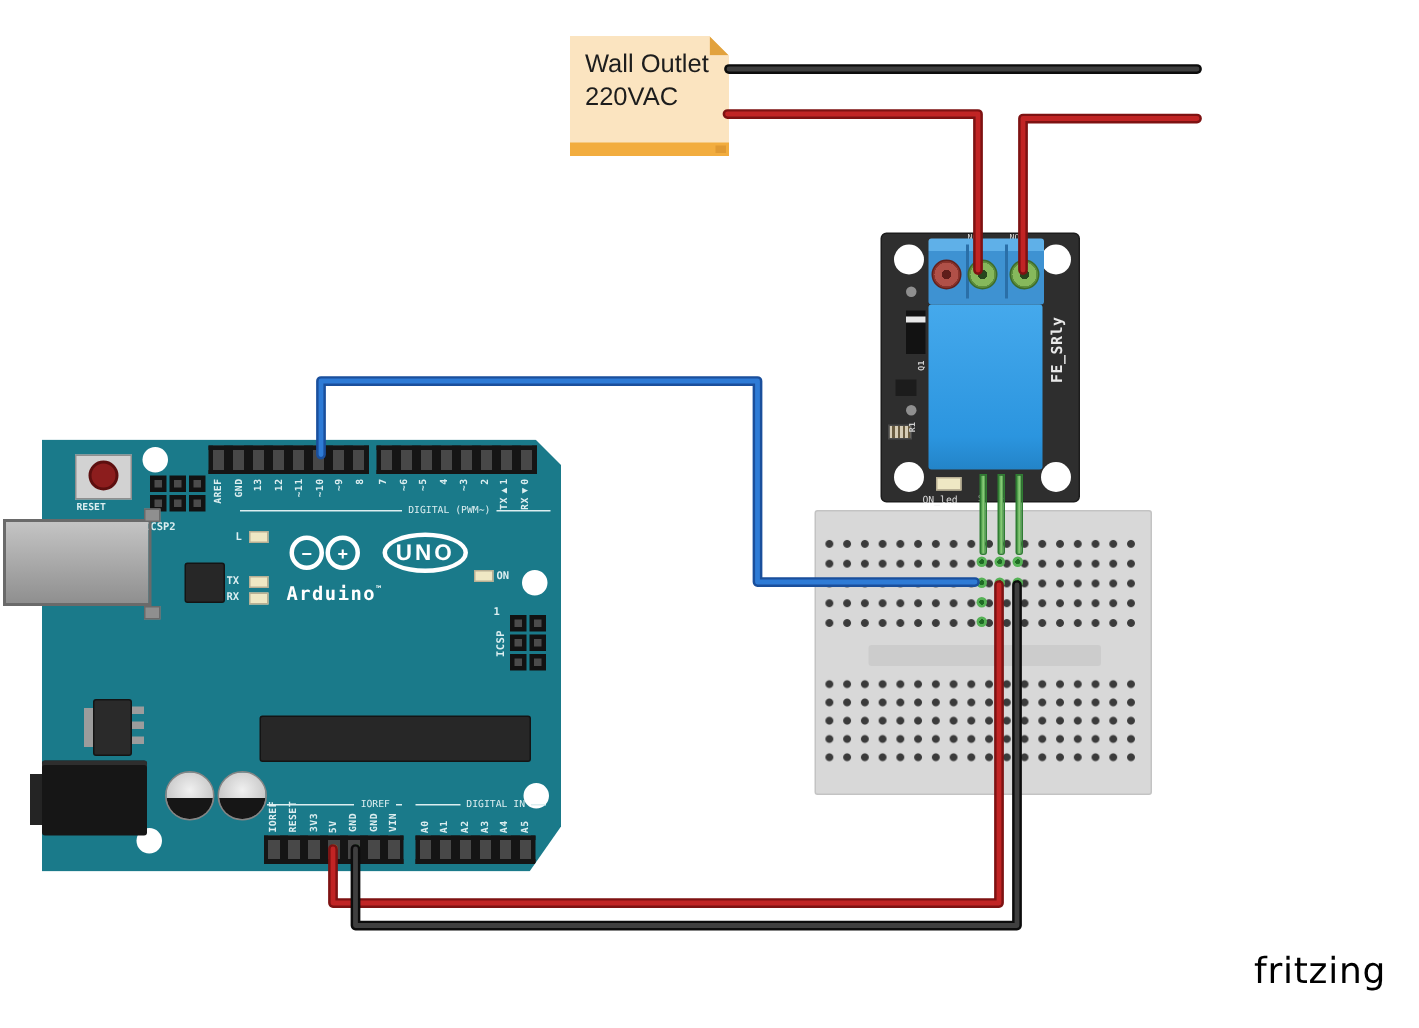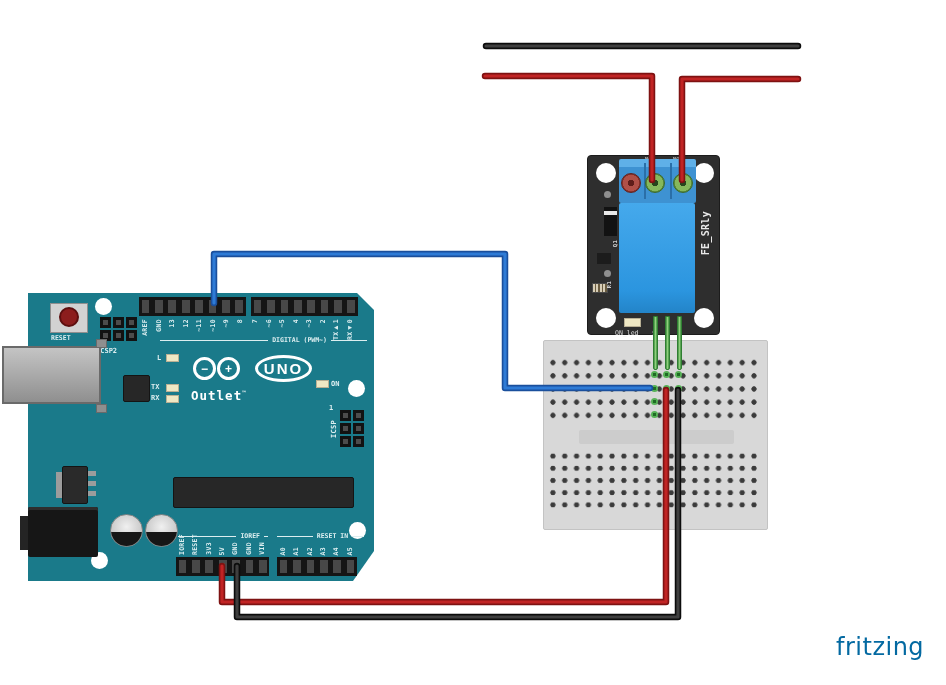--- a/index.html
+++ b/index.html
@@ -52,21 +52,21 @@
        clip-path:polygon(0 0,329px 0,346px 17px,346px 258px,325px 288px,0 288px);}
   .hdr{position:absolute;height:19px;
        background:linear-gradient(#151515 0 3px,rgba(0,0,0,0) 3px 16px,#151515 16px),
        repeating-linear-gradient(90deg,#151515 0 2.8px,#484848 2.8px 10.5px,#151515 10.5px 13.35px);}
   .vlabel{position:absolute;writing-mode:vertical-rl;transform:rotate(180deg);
           font-family:"DejaVu Sans Mono",monospace;font-weight:bold;font-size:6.5px;
           letter-spacing:.3px;color:#dceef0;}
   .silk{position:absolute;font-family:"DejaVu Sans Mono",monospace;font-weight:bold;
         font-size:7px;color:#dceef0;}
   .grouplabel{position:absolute;display:flex;align-items:center;height:8px;
-        font-family:"DejaVu Sans Mono",monospace;font-weight:bold;font-size:6.5px;color:#dceef0;}
+        font-family:"DejaVu Sans Mono",monospace;font-weight:normal;font-size:6.5px;color:#dceef0;}
   .grouplabel::before{content:"";height:1px;background:#dceef0;flex:3;margin-right:4px;}
   .grouplabel::after{content:"";height:1px;background:#dceef0;flex:1;margin-left:4px;}
   .grouplabel.short::after{flex:0 0 4px;}
   .icsp-grid{position:absolute;display:grid;gap:2px;}
   .pin{width:11px;height:11px;background:#121212;position:relative;}
   .pin::after{content:"";position:absolute;inset:3px;background:#4c4c4c;}
   .mhole{position:absolute;width:17px;height:17px;border-radius:50%;background:#ffffff;}
   .ledrect{position:absolute;width:13px;height:8px;}
   .ring{position:absolute;border:3.5px solid #fff;border-radius:50%;width:17px;height:17px;
         color:#fff;font-weight:bold;font-size:12px;display:flex;align-items:center;justify-content:center;}
@@ -87,28 +87,38 @@
   .usbtab{position:absolute;width:9px;height:7px;background:#8f8f8f;border:1px solid #6a6a6a;}
   .jack{position:absolute;left:28px;top:507px;width:70px;height:50px;background:#161616;border-radius:2px;
         box-shadow:inset 0 3px 0 #2e2e2e;}
   .jacklip{position:absolute;left:20px;top:516px;width:9px;height:34px;background:#242424;}
 
   
   svg.wires{position:absolute;left:0;top:0;pointer-events:none;}
   .wo{fill:none;stroke-width:6.5;stroke-linecap:round;stroke-linejoin:round;}
   .wc{fill:none;stroke-width:3.2;stroke-linecap:round;stroke-linejoin:round;}
 
-  .watermark{position:absolute;left:836px;top:633px;font-size:24px;color:#0369a1;
+  .watermark{position:absolute;left:836px;top:633px;font-size:24px;color:#000000;
        letter-spacing:.5px;font-family:"DejaVu Sans",sans-serif;}
 </style>
 </head>
 <body>
 
 <div class="stage">
 
+  <div class="note" style="left:380px;top:24px;width:106px;height:80px;">
+    <div class="fold"></div>
+    <div class="ntext">
+      <div>Wall Outlet</div>
+      <div>220VAC</div>
+    </div>
+    <div class="strip">
+        <i></i>
+      </div>
+  </div>
 
 
   <div class="bb">
     <div class="bb-grid" style="left:3px;top:15px;width:214px;height:67px;background-size:11.83px 13.2px;"></div>
     <div class="bb-channel"></div>
     <div class="bb-grid" style="left:3px;top:109px;width:214px;height:61px;background-size:11.83px 12.2px;"></div>
   </div>
 
   <div class="gdot" style="left:650.5px;top:370.5px;"></div>
   <div class="gdot" style="left:662.5px;top:370.5px;"></div>
@@ -209,21 +219,21 @@
     <div class="led ledrect" style="left:138px;top:61px;"></div>
     <div class="silk" style="left:123px;top:90px;">TX</div>
     <div class="led ledrect" style="left:138px;top:91px;"></div>
     <div class="silk" style="left:123px;top:101px;">RX</div>
     <div class="led ledrect" style="left:138px;top:102px;"></div>
     <div class="chip" style="left:95px;top:82px;width:27px;height:27px;"></div>
 
     <div class="ring" style="left:165px;top:64px;">−</div>
     <div class="ring" style="left:189px;top:64px;">+</div>
     <div class="unooval" style="left:227px;top:62px;">UNO</div>
-    <div class="brand" style="left:163px;top:95px;"><span>Outlet</span><span style="font-size:6px;vertical-align:super;">™</span></div>
+    <div class="brand" style="left:163px;top:95px;"><span>Arduino</span><span style="font-size:6px;vertical-align:super;">™</span></div>
 
     <div class="led ledrect" style="left:288px;top:87px;"></div>
     <div class="silk" style="left:303px;top:87px;">ON</div>
     <div class="silk" style="left:301px;top:111px;">1</div>
     <div class="icsp-grid" style="left:312px;top:117px;grid-template-columns:repeat(2,11px);">
       <div class="pin"></div>
         <div class="pin"></div>
       <div class="pin"></div>
         <div class="pin"></div>
       <div class="pin"></div>
@@ -238,21 +248,21 @@
     <div style="position:absolute;left:60px;top:188px;width:8px;height:5px;background:#9c9c9c;"></div>
     <div style="position:absolute;left:60px;top:198px;width:8px;height:5px;background:#9c9c9c;"></div>
     <div class="cap" style="left:81.5px;top:220.5px;">
         <i></i>
       </div>
     <div class="cap" style="left:116.5px;top:220.5px;">
         <i></i>
       </div>
 
     <div class="grouplabel short" style="left:150px;top:239px;width:90px;">IOREF</div>
-    <div class="grouplabel" style="left:249px;top:239px;width:87px;">RESET IN</div>
+    <div class="grouplabel" style="left:249px;top:239px;width:87px;">DIGITAL IN</div>
     <div class="vlabel" style="left:150px;bottom:26px;">IOREF</div>
     <div class="vlabel" style="left:163px;bottom:26px;">RESET</div>
     <div class="vlabel" style="left:177px;bottom:26px;">3V3</div>
     <div class="vlabel" style="left:190px;bottom:26px;">5V</div>
     <div class="vlabel" style="left:203px;bottom:26px;">GND</div>
     <div class="vlabel" style="left:217px;bottom:26px;">GND</div>
     <div class="vlabel" style="left:230px;bottom:26px;">VIN</div>
     <div class="vlabel" style="left:251px;bottom:26px;">A0</div>
     <div class="vlabel" style="left:264px;bottom:26px;">A1</div>
     <div class="vlabel" style="left:278px;bottom:26px;">A2</div>

